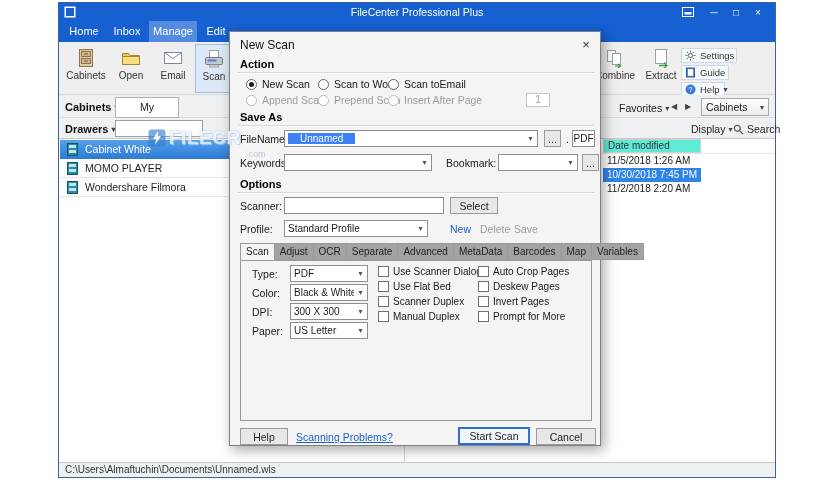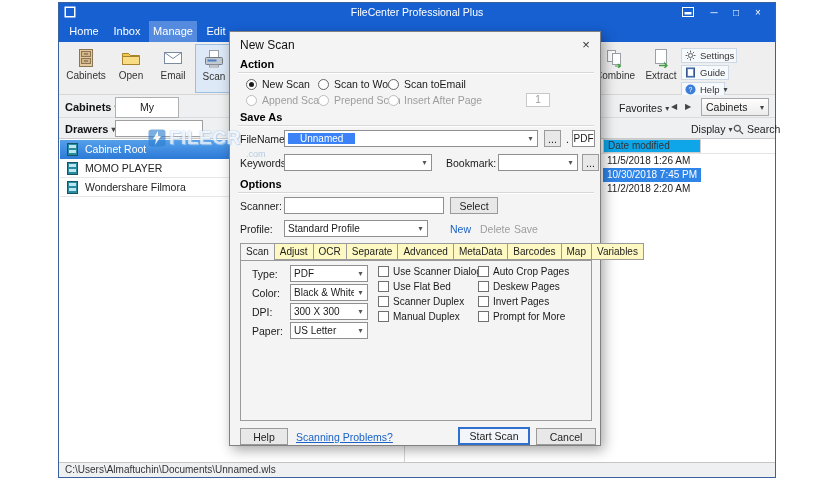--- a/index.html
+++ b/index.html
@@ -29,21 +29,21 @@
   .mydocs-tab{position:absolute;left:56px;top:94px;width:64px;height:21px;background:#fff;border:1px solid #b0b0b0;text-align:center;line-height:19px;font-size:10.5px;}
   .ddbox{position:absolute;height:18px;border:1px solid #a8a8a8;background:linear-gradient(#fefefe,#ececec);display:flex;align-items:center;justify-content:space-between;padding:0 4px;font-size:10.5px;}
   .navarrow{position:absolute;font-size:8px;color:#444;top:99px;}
   .plain-dd{position:absolute;font-size:10.5px;color:#222;display:flex;align-items:center;gap:3px;}
   .filterinput{position:absolute;left:56px;top:117px;width:88px;height:17px;border:1px solid #9f9f9f;background:#fff;font-size:10.5px;padding:0 3px;font-family:"Liberation Sans",sans-serif;}
   
   .vdivider{position:absolute;left:345px;top:136px;bottom:15px;width:1px;background:#d4d4d4;}
   .lrow{position:absolute;left:1px;width:344px;height:19px;display:flex;align-items:center;gap:6px;padding-left:6px;border-bottom:1px solid #e6e6e6;background:#fff;font-size:10.5px;color:#222;}
   .lrow .ic{line-height:0;}
   .lrow.sel{background:linear-gradient(#55a0ea,#2f7cd8);color:#fff;border-bottom-color:#2f7cd8;}
-  .datehdr{position:absolute;left:544px;top:136px;width:98px;height:14px;border:1px solid #cfcfcf;background:#0ea5e9;font-size:10px;line-height:12px;padding-left:4px;color:#333;}
+  .datehdr{position:absolute;left:544px;top:136px;width:98px;height:14px;border:1px solid #cfcfcf;background:#5eead4;font-size:10px;line-height:12px;padding-left:4px;color:#333;}
   .hlineR{position:absolute;left:346px;top:150px;width:370px;height:1px;background:#e4e4e4;}
   .drow{position:absolute;left:544px;width:98px;height:14px;line-height:14px;font-size:10px;padding-left:4px;color:#222;}
   .drow.sel{background:#2f84e8;color:#fff;}
   
   .statusbar{position:absolute;left:0;bottom:0;width:100%;height:15px;background:#eef0f2;border-top:1px solid #c6c6c6;font-size:10px;color:#333;line-height:14px;padding-left:6px;}
   
   .dialog{position:absolute;left:170px;top:28px;width:372px;height:415px;background:#f4f4f4;border:1px solid #808080;box-shadow:3px 4px 12px rgba(0,0,0,.35);z-index:40;font-size:10.5px;}
   .d-title{position:absolute;left:10px;top:6px;font-size:12px;color:#111;}
   .d-close{position:absolute;right:6px;top:4px;width:16px;height:16px;display:flex;align-items:center;justify-content:center;font-size:13px;color:#333;}
   .sect{position:absolute;font-weight:bold;font-size:11px;color:#000;}
@@ -59,21 +59,21 @@
   .cmb-a{width:13px;text-align:center;color:#555;font-size:8px;flex:none;}
   .tfield{position:absolute;height:17px;background:#fff;border:1px solid #8f8f8f;font-size:10px;padding:0 3px;display:flex;align-items:center;}
   .insertbox{position:absolute;left:296px;top:61px;width:24px;height:14px;background:#fff;border:1px solid #c8c8c8;color:#9d9d9d;font-size:10px;text-align:center;line-height:12px;}
   .btn{position:absolute;height:17px;display:flex;align-items:center;justify-content:center;background:#e8e8e8;border:1px solid #9a9a9a;font-size:10.5px;color:#222;}
   .btn.primary{border:2px solid #2f6fd0;background:#f2f6fb;height:18px;}
   .sel-text{background:#3b82f6;color:#fff;padding:0 12px;}
   .dlink{position:absolute;font-size:10.5px;color:#1a62c8;}
   .dlink.dis{color:#9d9d9d;}
   .dlink.u{text-decoration:underline;}
   .dtabs{position:absolute;left:10px;top:210px;display:flex;align-items:flex-end;height:18px;}
-  .dtab{height:17px;padding:0 5px;line-height:16px;font-size:10px;background:#fef9c3;border:1px solid #9a9a9a;border-left:none;color:#222;}
+  .dtab{height:17px;padding:0 5px;line-height:16px;font-size:10px;background:#a3a3a3;border:1px solid #9a9a9a;border-left:none;color:#222;}
   .dtab:first-child{border-left:1px solid #9a9a9a;}
   .dtab.active{background:#f4f4f4;height:18px;margin-bottom:-1px;position:relative;z-index:2;}
   .dpanel{position:absolute;left:10px;top:228px;width:352px;height:161px;border:1px solid #9a9a9a;background:#f4f4f4;}
   .check{position:absolute;display:flex;align-items:center;gap:4px;font-size:10px;color:#1a1a1a;}
   .cb{width:11px;height:11px;border:1px solid #707070;background:#fff;flex:none;}
   
   .wm{position:absolute;left:148px;top:127px;z-index:60;pointer-events:none;display:flex;align-items:center;gap:3px;opacity:.8;}
   .wm-text{font-size:19px;font-weight:bold;color:#f2f7fc;text-shadow:0 0 2px #9cc0e8,0 0 1px #9cc0e8,1px 1px 1px #b8d2ec;letter-spacing:.5px;}
   .wm-com{position:absolute;left:246px;top:149px;z-index:60;pointer-events:none;font-size:9px;color:#a8c4e0;opacity:.85;}
 </style>
@@ -255,21 +255,21 @@
   </div>
 
   <div class="lrow sel" style="top:137px;">
     <span class="ic">
       <svg width="13" height="13" viewBox="0 0 13 13">
           <rect x="1.5" y="0.5" width="10" height="12" fill="#2a8aa0" stroke="#135664"></rect>
           <rect x="3" y="2" width="7" height="3" fill="#bfe6ee"></rect>
           <rect x="3" y="7" width="7" height="3" fill="#bfe6ee"></rect>
         </svg>
     </span>
-    <span>Cabinet Root</span>
+    <span>Cabinet White</span>
   </div>
   <div class="lrow" style="top:156px;">
     <span class="ic">
       <svg width="13" height="13" viewBox="0 0 13 13">
           <rect x="1.5" y="0.5" width="10" height="12" fill="#2a8aa0" stroke="#135664"></rect>
           <rect x="3" y="2" width="7" height="3" fill="#bfe6ee"></rect>
           <rect x="3" y="7" width="7" height="3" fill="#bfe6ee"></rect>
         </svg>
     </span>
     <span>MOMO PLAYER</span>

